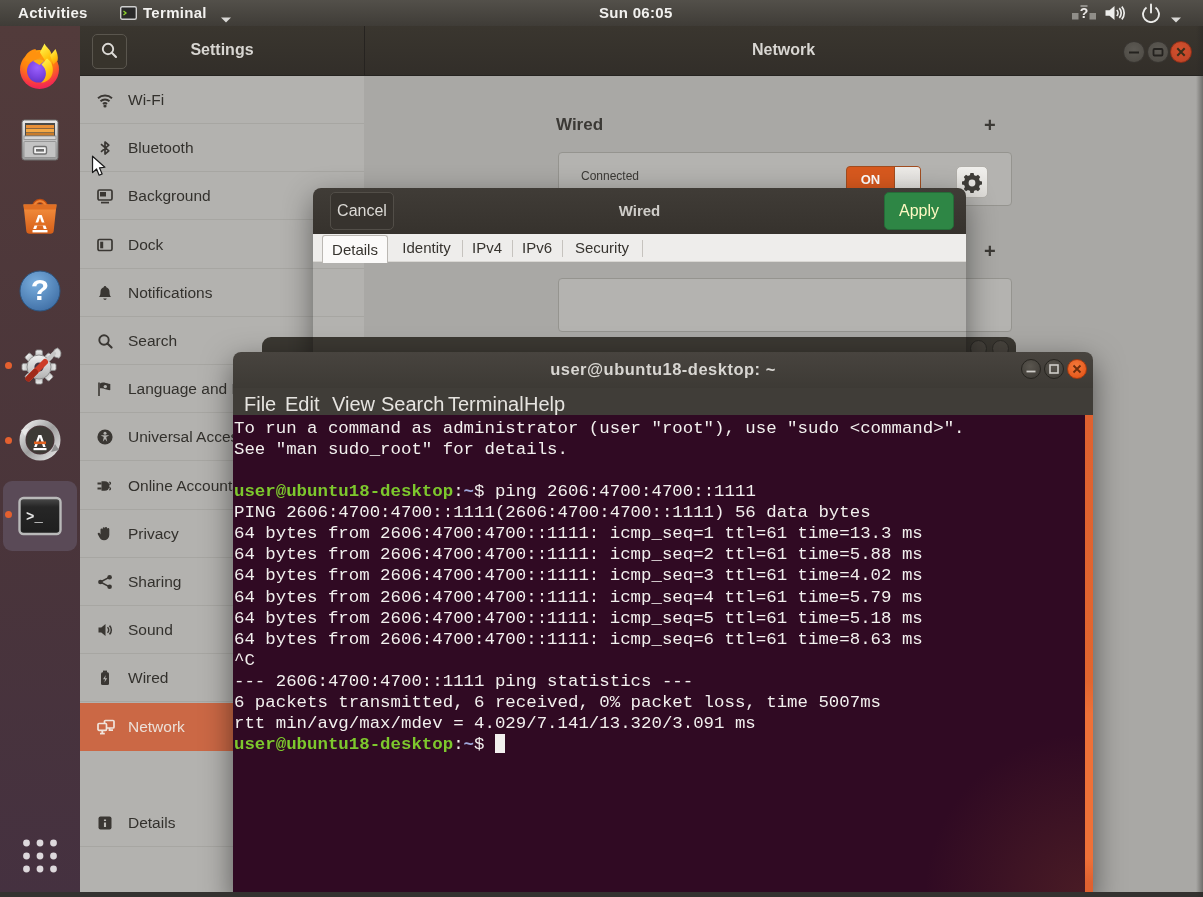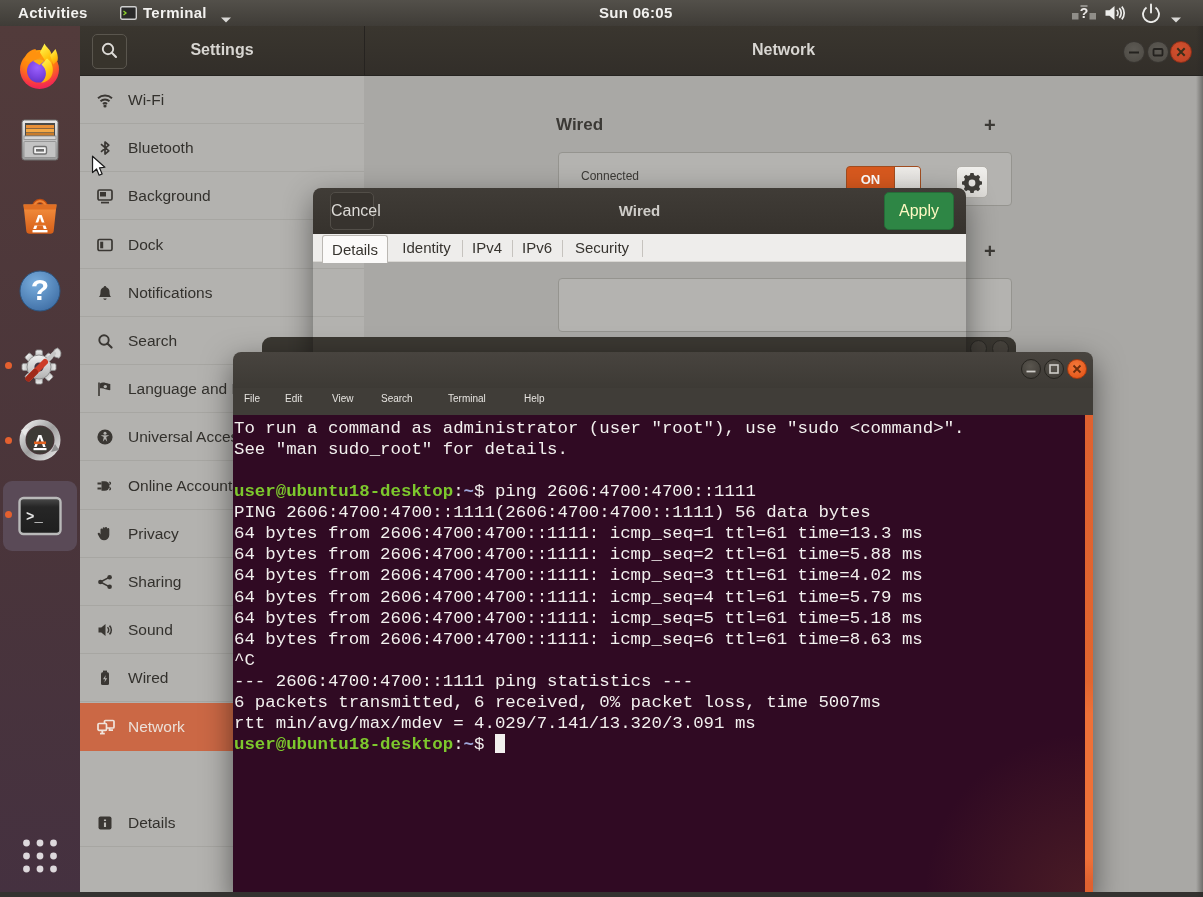--- a/index.html
+++ b/index.html
@@ -61,21 +61,21 @@
 #hiddenwin .b { position:absolute; top:3px; width:17px; height:17px; border-radius:50%;
   background:#47433d; border:1px solid #2c2a26; }
 
 
 #dialog { position:absolute; left:313px; top:188px; width:653px; height:180px;
   border-radius:8px 8px 0 0; z-index:20; box-shadow:0 10px 30px rgba(0,0,0,0.45); }
 #dlghead { position:absolute; left:0; top:0; width:653px; height:46px;
   background:linear-gradient(#403c37,#36322d); border-radius:8px 8px 0 0; }
 #dlghead .title { position:absolute; left:0; width:653px; top:14px; text-align:center;
   font-size:15px; font-weight:bold; color:#cfcdc9; }
-#btn-cancel { position:absolute; left:17px; top:4px; width:44px; height:38px;
+#btn-cancel { position:absolute; left:17px; top:4px; width:64px; height:38px;
   background:#37332e; border:1px solid #524e48; border-radius:5px;
   color:#dcdad6; font-size:16px; text-align:center; line-height:36px; }
 #btn-apply { position:absolute; left:571px; top:4px; width:70px; height:38px;
   background:#2e8645; border:1px solid #256c38; border-radius:5px;
   color:#fef9c3; font-size:16px; text-align:center; line-height:36px; }
 #dlgtabs { position:absolute; left:0; top:46px; width:653px; height:28px;
   background:#eeedeb; border-bottom:1px solid #d9d7d3; font-size:15px; color:#37342f; }
 #dlgtabs .tab { position:absolute; top:0; height:28px; line-height:28px; text-align:center; }
 #tab-active { position:absolute; left:9px; top:1px; width:66px; height:28px;
   background:#fbfaf9; border:1px solid #bbb8b3; border-bottom:none; border-radius:3px 3px 0 0;
@@ -88,21 +88,21 @@
 
 
 #terminal { position:absolute; left:233px; top:352px; width:860px; height:545px;
   border-radius:8px 8px 0 0; z-index:30; box-shadow:0 10px 30px rgba(0,0,0,0.5); }
 #ttitle { position:absolute; left:0; top:0; width:860px; height:36px;
   background:linear-gradient(#48443f,#3d3a35); border-radius:8px 8px 0 0; }
 #ttitle .title { position:absolute; left:0; top:8px; width:860px; text-align:center;
   font-size:16.5px; font-weight:bold; color:#d8d6d2; letter-spacing:0.5px; }
 .tbtn { position:absolute; top:7px; width:20px; height:20px; border-radius:50%; }
 #tmenu { position:absolute; left:0; top:36px; width:860px; height:27px; background:#403d38;
-  color:#e6e4e0; font-size:10px; }
+  color:#e6e4e0; font-size:20px; }
 #tmenu span { position:absolute; top:5px; }
 #tbody { position:absolute; left:0; top:63px; width:860px; height:482px; background:#300a23; }
 #tbody pre { position:absolute; left:1px; top:3px; font-family:"Liberation Mono", monospace;
   font-size:17.4px; line-height:21.07px; color:#f2f0ee; }
 #tbody .g { color:#7dc82d; font-weight:bold; }
 #tbody .bl { color:#9fa8dc; font-weight:bold; }
 #tscroll { position:absolute; left:852px; top:63px; width:8px; height:482px; background:linear-gradient(#df6130 0%,#e2652f 55%,#ee7038 62%,#ee7038 92%,#df6130 97%); }
 .cursorblk { display:inline-block; width:10.5px; height:19px; background:#f2f0ee; vertical-align:-4px; }
 
 
@@ -299,20 +299,21 @@
       <div class="sep" style="left:199px;"></div>
       <div class="tab" style="left:199px; width:50px;">IPv6</div>
       <div class="sep" style="left:249px;"></div>
       <div class="tab" style="left:249px; width:80px;">Security</div>
       <div class="sep" style="left:329px;"></div>
     </div>
   </div>
 
   <div id="terminal">
     <div id="ttitle">
+      <div class="title">user@ubuntu18-desktop: ~</div>
       <div class="tbtn" style="left:788px; background:radial-gradient(circle at 45% 35%,#5a564f,#3b3833); border:1px solid #26241f;">
         <svg width="18" height="18" viewBox="0 0 18 18">
             <path d="M4.5 11.5 h9" stroke="#cfcdc9" stroke-width="1.8"></path>
           </svg>
       </div>
       <div class="tbtn" style="left:811px; background:radial-gradient(circle at 45% 35%,#5a564f,#3b3833); border:1px solid #26241f;">
         <svg width="18" height="18" viewBox="0 0 18 18">
             <rect x="5" y="5" width="8" height="8" fill="none" stroke="#cfcdc9" stroke-width="1.6"></rect>
           </svg>
       </div>

